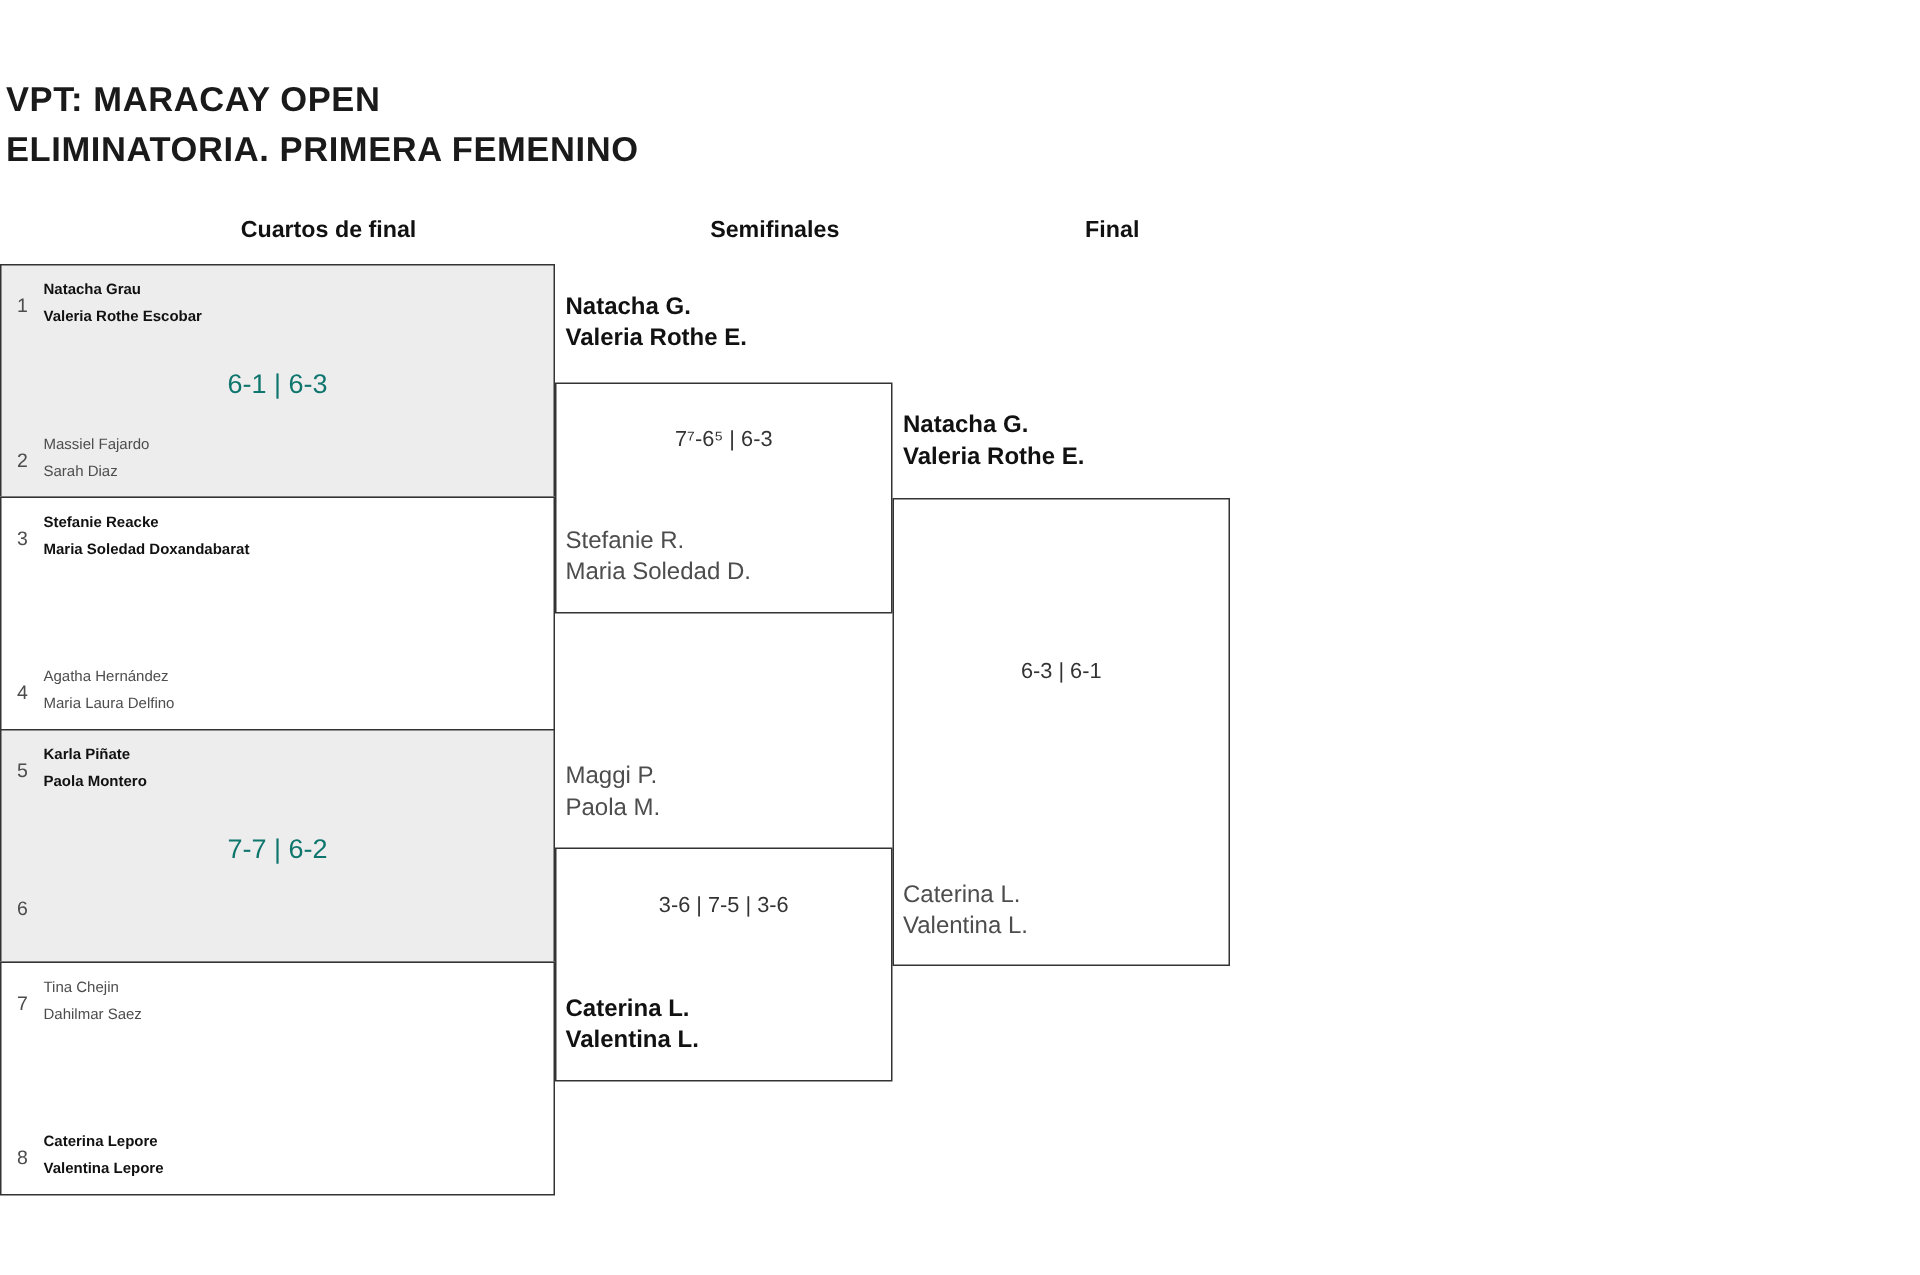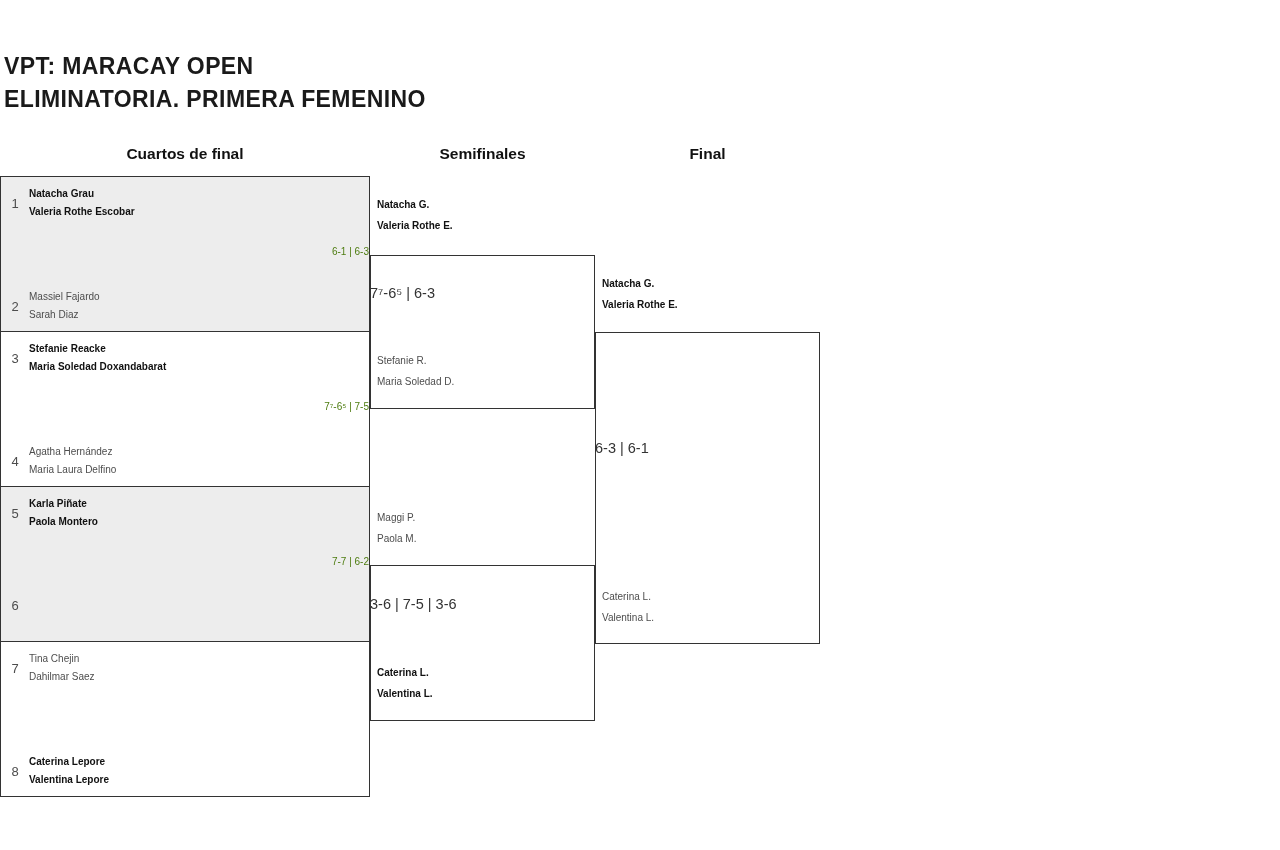--- a/index.html
+++ b/index.html
@@ -24,58 +24,58 @@
   .dot.d-blue-lg   { left:7px;  top:43px; width:20px; height:20px; background:#29a8e0; }
   .dot.d-green-sm  { left:37px; top:46px; width:15px; height:15px; background:#76b82a; }
   .logo-text {
     position:absolute; left:64px; top:-14px;
     font-size:54px; font-weight:700; letter-spacing:-3.5px;
     color:#76b82a;
   }
   
   .round-header {
     position:absolute; top:97px; font-size:15.5px; font-weight:700;
-    color:#111; text-align:center;
+    color:#111; text-align:center;padding-left:34px;
   }
   .rh-qf { left:0;     width:370px; }
   .rh-sf { left:370px; width:225px; }
   .rh-f  { left:595px; width:225px; }
   
   .qf-box {
     position:absolute; left:0; width:370px; height:156px;
     border:1px solid #333; box-sizing:border-box; background:#ffffff;
   }
   .qf-box.shaded { background:#ededed; }
   .team-row { position:absolute; left:6px; display:flex; align-items:center; gap:6px; }
   .team-row.trtop { top:8px; }
   .team-row.trbottom { top:111px; }
   .seed {
     width:16px; text-align:center; font-size:13px; color:#4d4d4d; font-weight:400;
     flex:0 0 16px;
   }
   .names { font-size:10px; line-height:18px; color:#4d4d4d; font-weight:400; }
   .names.winner { color:#111; font-weight:700; }
   .score {
-    position:absolute; left:0; top:69px; width:100%; text-align:right;
-    font-size:10px; color:#4d7c0f;
+    position:absolute; left:0; top:69px; width:100%; text-align:center;
+    font-size:18px; color:#0f766e;
   }
   
   .adv-box {
     position:absolute; border:1px solid #333; box-sizing:border-box; background:transparent;
   }
   .sf1-box { left:370px; top:207px; width:225px; height:154px; }
   .sf2-box { left:370px; top:517px; width:225px; height:156px; }
   .f-box   { left:595px; top:284px; width:225px; height:312px; }
   .adv-name {
-    position:absolute; font-size:10px; line-height:21px;
+    position:absolute; font-size:16px; line-height:21px;
     color:#4d4d4d; font-weight:400;
   }
   .adv-name.winner { color:#111; font-weight:700; }
   .adv-score {
-    position:absolute; width:225px; text-align:left;
+    position:absolute; width:225px; text-align:center;
     font-size:14.5px; color:#333;
   }
 </style>
 </head>
 <body>
 
 <div class="stage">
 
   <div class="page-title">
     <div>VPT: MARACAY OPEN</div>
@@ -106,21 +106,20 @@
   </div>
 
   <div class="qf-box" style="top:283px">
     <div class="team-row trtop">
       <span class="seed">3</span>
       <div class="names winner">
         <div>Stefanie Reacke</div>
         <div>Maria Soledad Doxandabarat</div>
       </div>
     </div>
-    <div class="score">7⁷-6⁵ | 7-5</div>
     <div class="team-row trbottom">
       <span class="seed">4</span>
       <div class="names">
         <div>Agatha Hernández</div>
         <div>Maria Laura Delfino</div>
       </div>
     </div>
   </div>
 
   <div class="qf-box shaded" style="top:438px">

